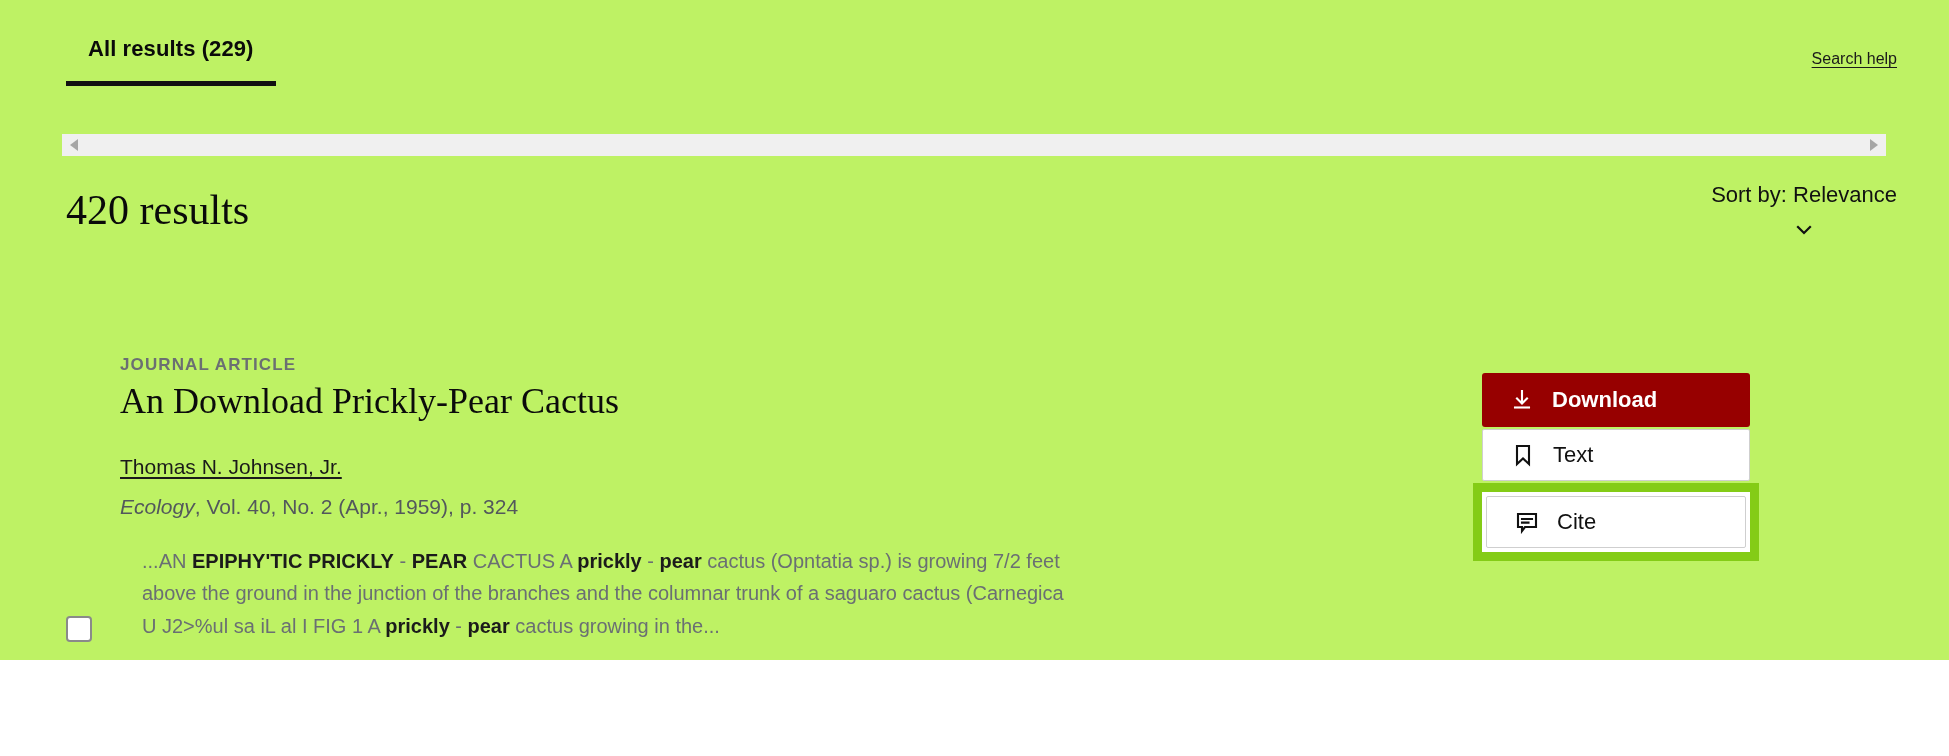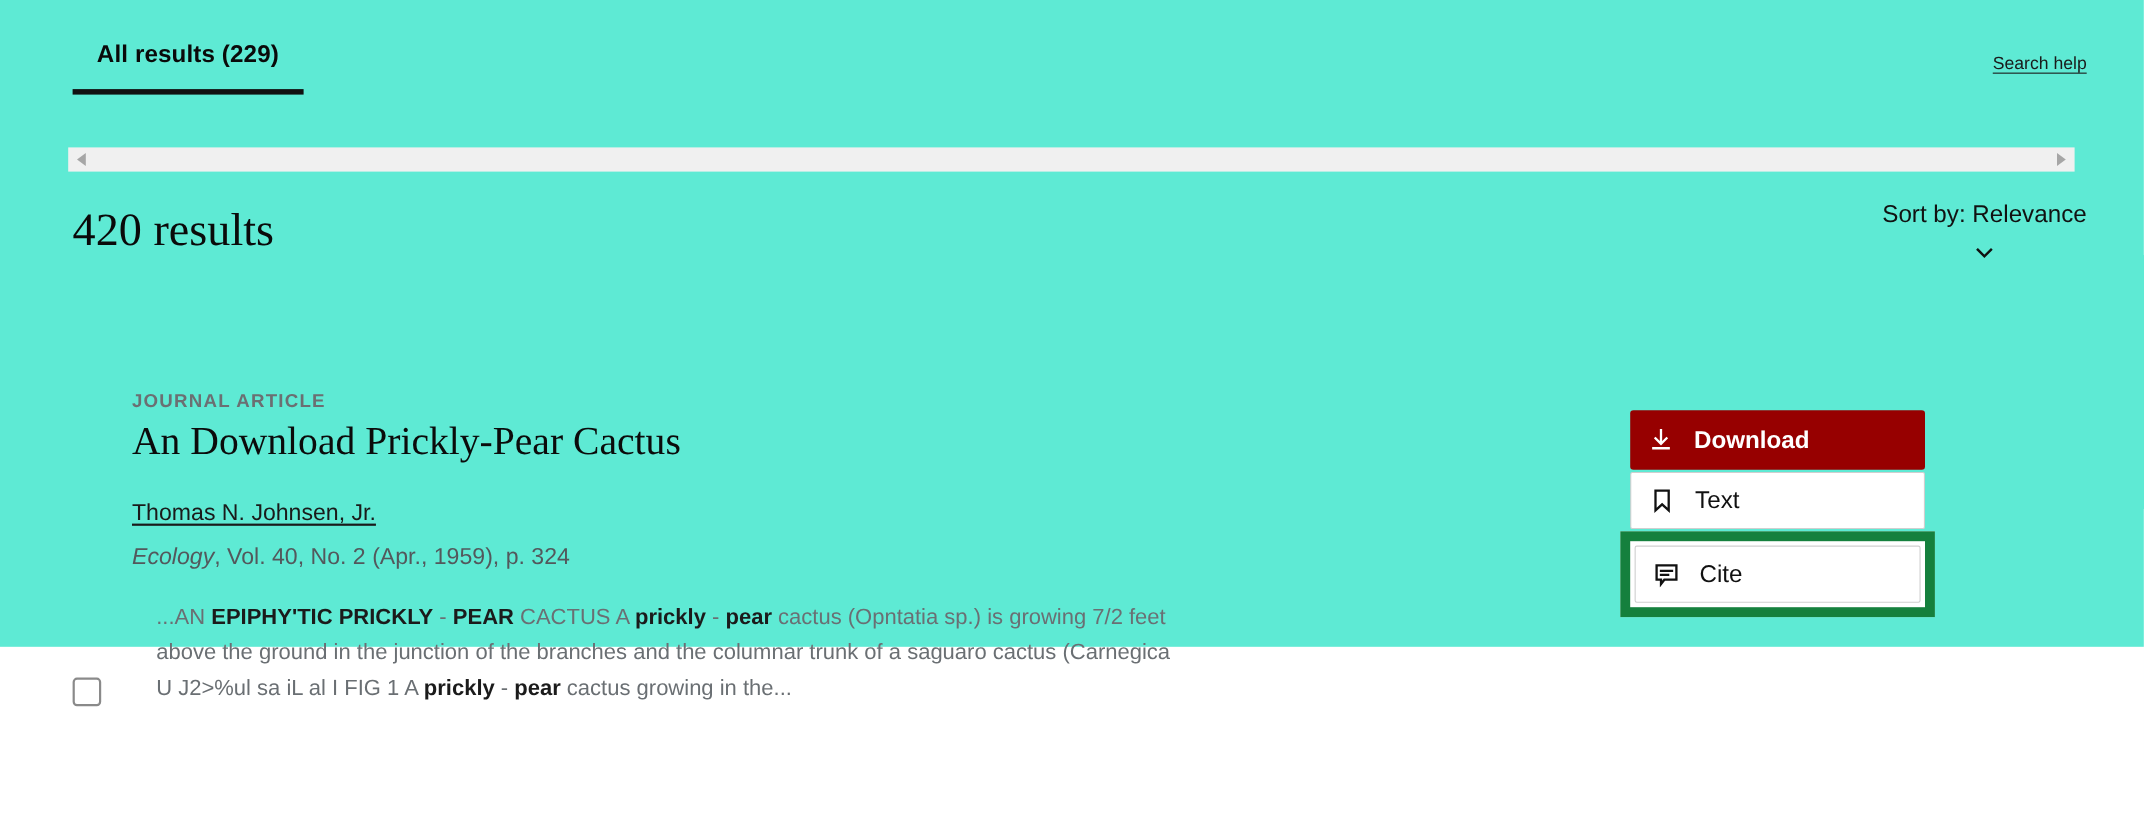--- a/index.html
+++ b/index.html
@@ -3,21 +3,21 @@
 <meta charset="utf-8">
 <style>
   * { box-sizing: border-box; margin: 0; padding: 0; }
   html, body {
     width: 1949px;
     height: 756px;
     background: #ffffff;
     font-family: "Liberation Sans", sans-serif;
     overflow: hidden;
   }
-  .page { position: relative; width: 1949px; height: 588px; background: #5eead4; }
+  .page { position: relative; width: 1949px; height: 660px; background: #bef264; }
 
   
   .tabs-row {
     position: absolute;
     top: 36px; left: 66px; right: 52px;
     height: 62px;
     display: flex;
     align-items: flex-start;
     justify-content: space-between;
   }
@@ -151,42 +151,42 @@
     position: absolute;
     top: 373px; left: 1482px;
     width: 268px;
   }
   .btn {
     width: 268px;
     height: 52px;
     display: flex;
     align-items: center;
     gap: 18px;
-    padding-left: 16px;
+    padding-left: 28px;
     font-size: 22px;
     cursor: pointer;
     background: #fff;
   }
   .btn-download {
     background: #970000;
     color: #ffffff;
     font-weight: bold;
     border: none;
     border-radius: 3px;
     height: 54px;
   }
   .btn-outline {
     border: 1px solid #cfcfcf;
     color: #111111;
     border-radius: 2px;
   }
   .btn-save { margin-top: 2px; }
   .cite-wrap {
     margin-top: 2px;
-    border: 9px solid #15803d;
+    border: 9px solid #84cc16;
     background: #ffffff;
     padding: 4px;
     width: 286px;
     margin-left: -9px;
   }
   .cite-wrap .btn { width: 100%; }
   .ico { width: 24px; height: 24px; flex: 0 0 auto; }
 </style>
 </head>
 <body>

